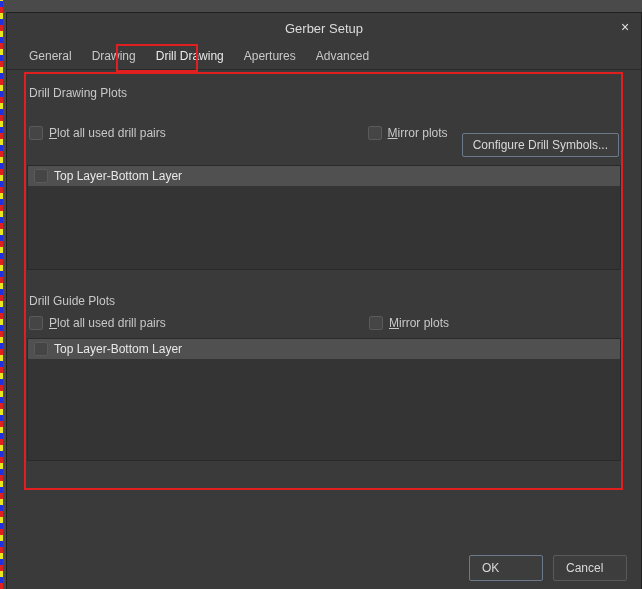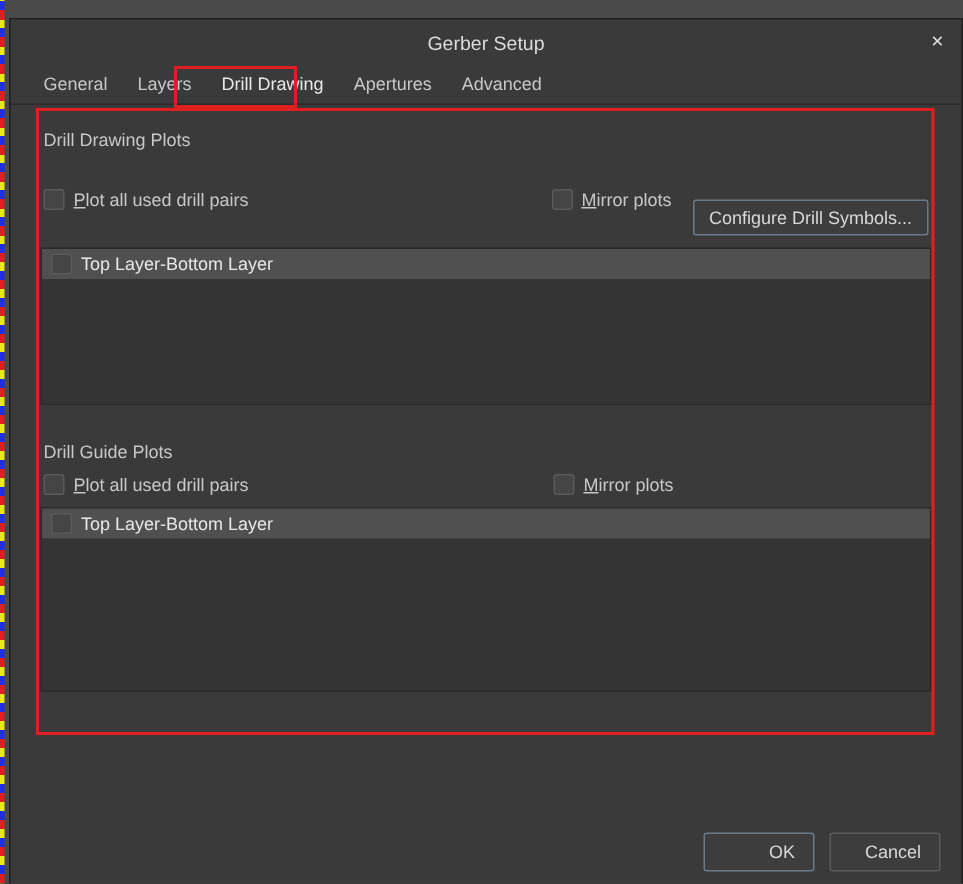--- a/index.html
+++ b/index.html
@@ -144,39 +144,39 @@
   }
   .footer-btn {
     min-width: 74px;
     padding: 5px 12px;
     background: #3d3d3d;
     border: 1px solid #5a5a5a;
     color: #d8d8d8;
     font-size: 12px;
     border-radius: 2px;
     cursor: pointer;
-    text-align: right;
+    text-align: left;
   }
   .footer-btn.primary { border-color: #6a7a8a; }
 </style>
 </head>
 <body>
 
 <div class="left-stripe"></div>
 
 <div class="dialog">
 
   <div class="titlebar">
     <span>Gerber Setup</span>
     <span class="close">×</span>
   </div>
 
   <div class="tabstrip">
     <div class="tab">General</div>
-    <div class="tab">Layers</div>
+    <div class="tab">Drawing</div>
     <div class="tab active">Drill Drawing</div>
     <div class="tab">Apertures</div>
     <div class="tab">Advanced</div>
   </div>
 
   <div class="content">
 
     <div class="group-label">Drill Drawing Plots</div>
     <div class="row-controls">
       <div class="checkbox-wrap">

